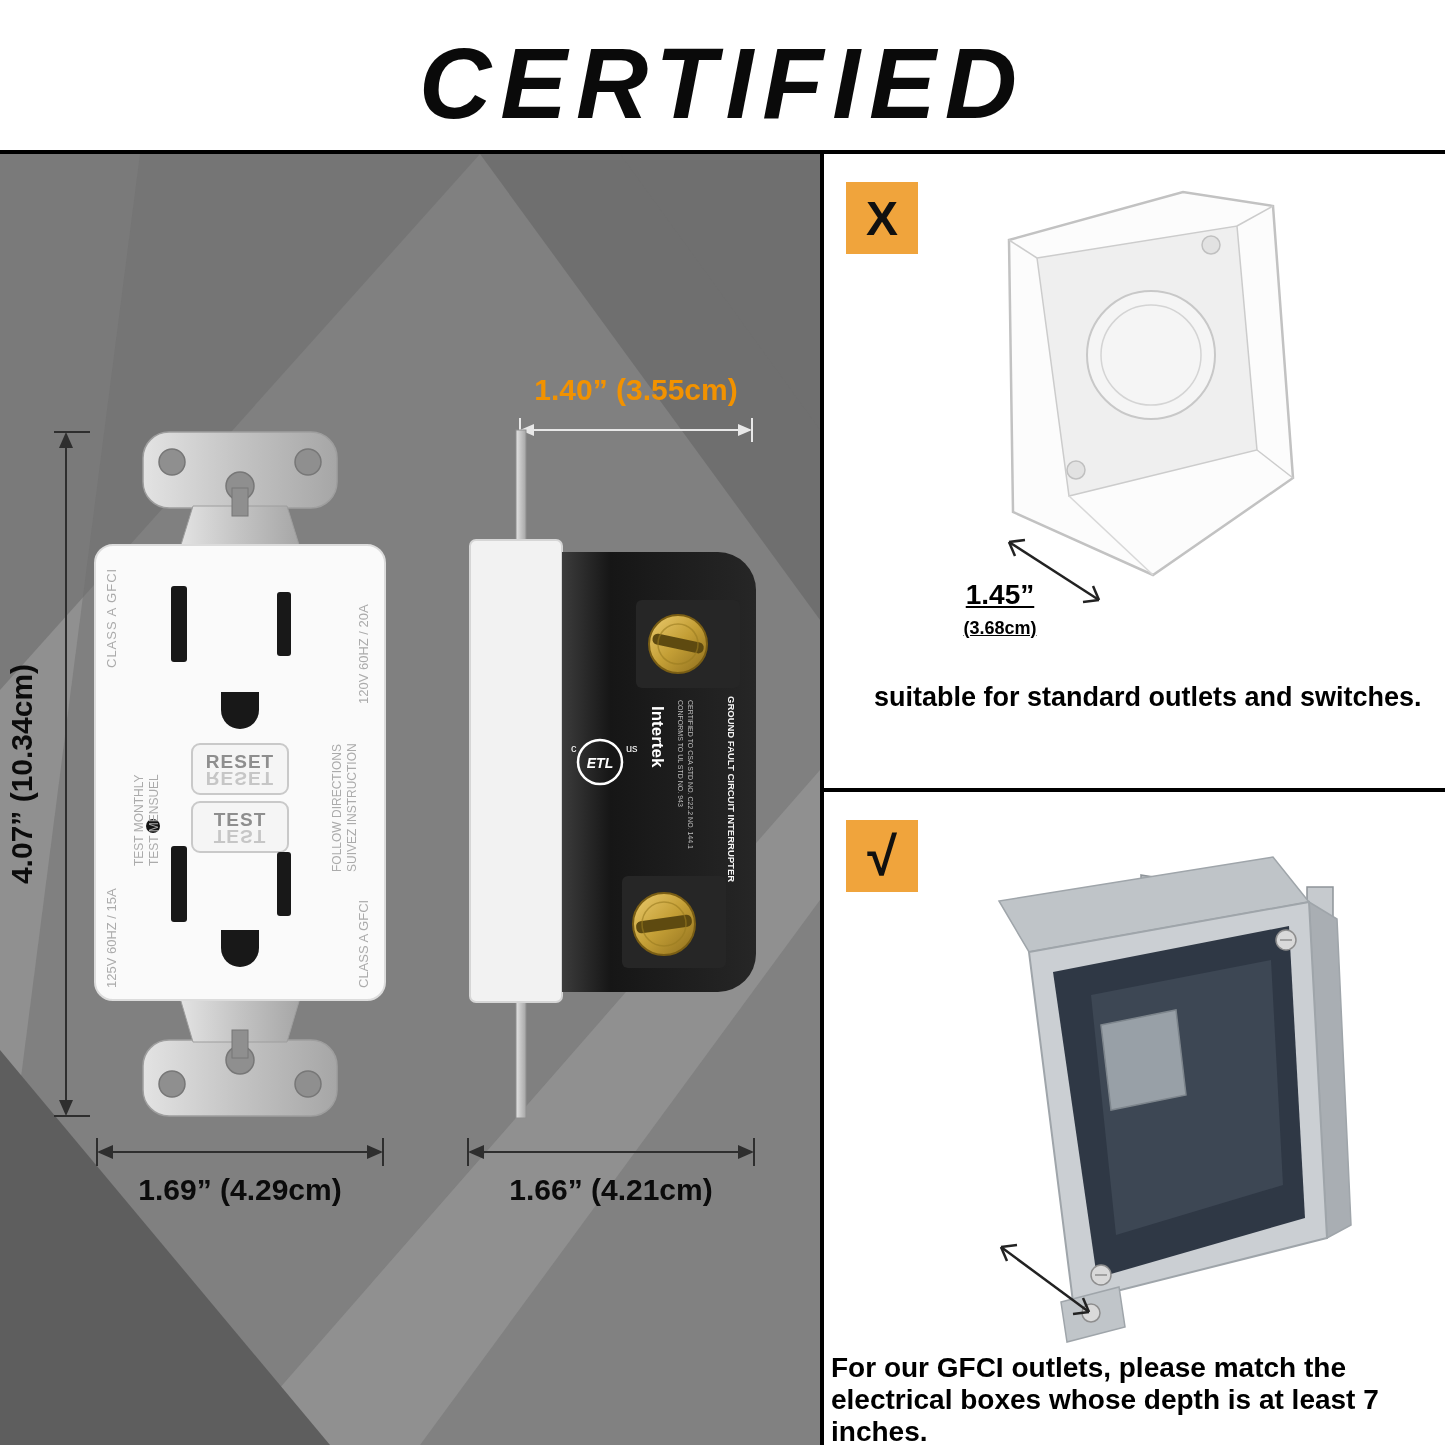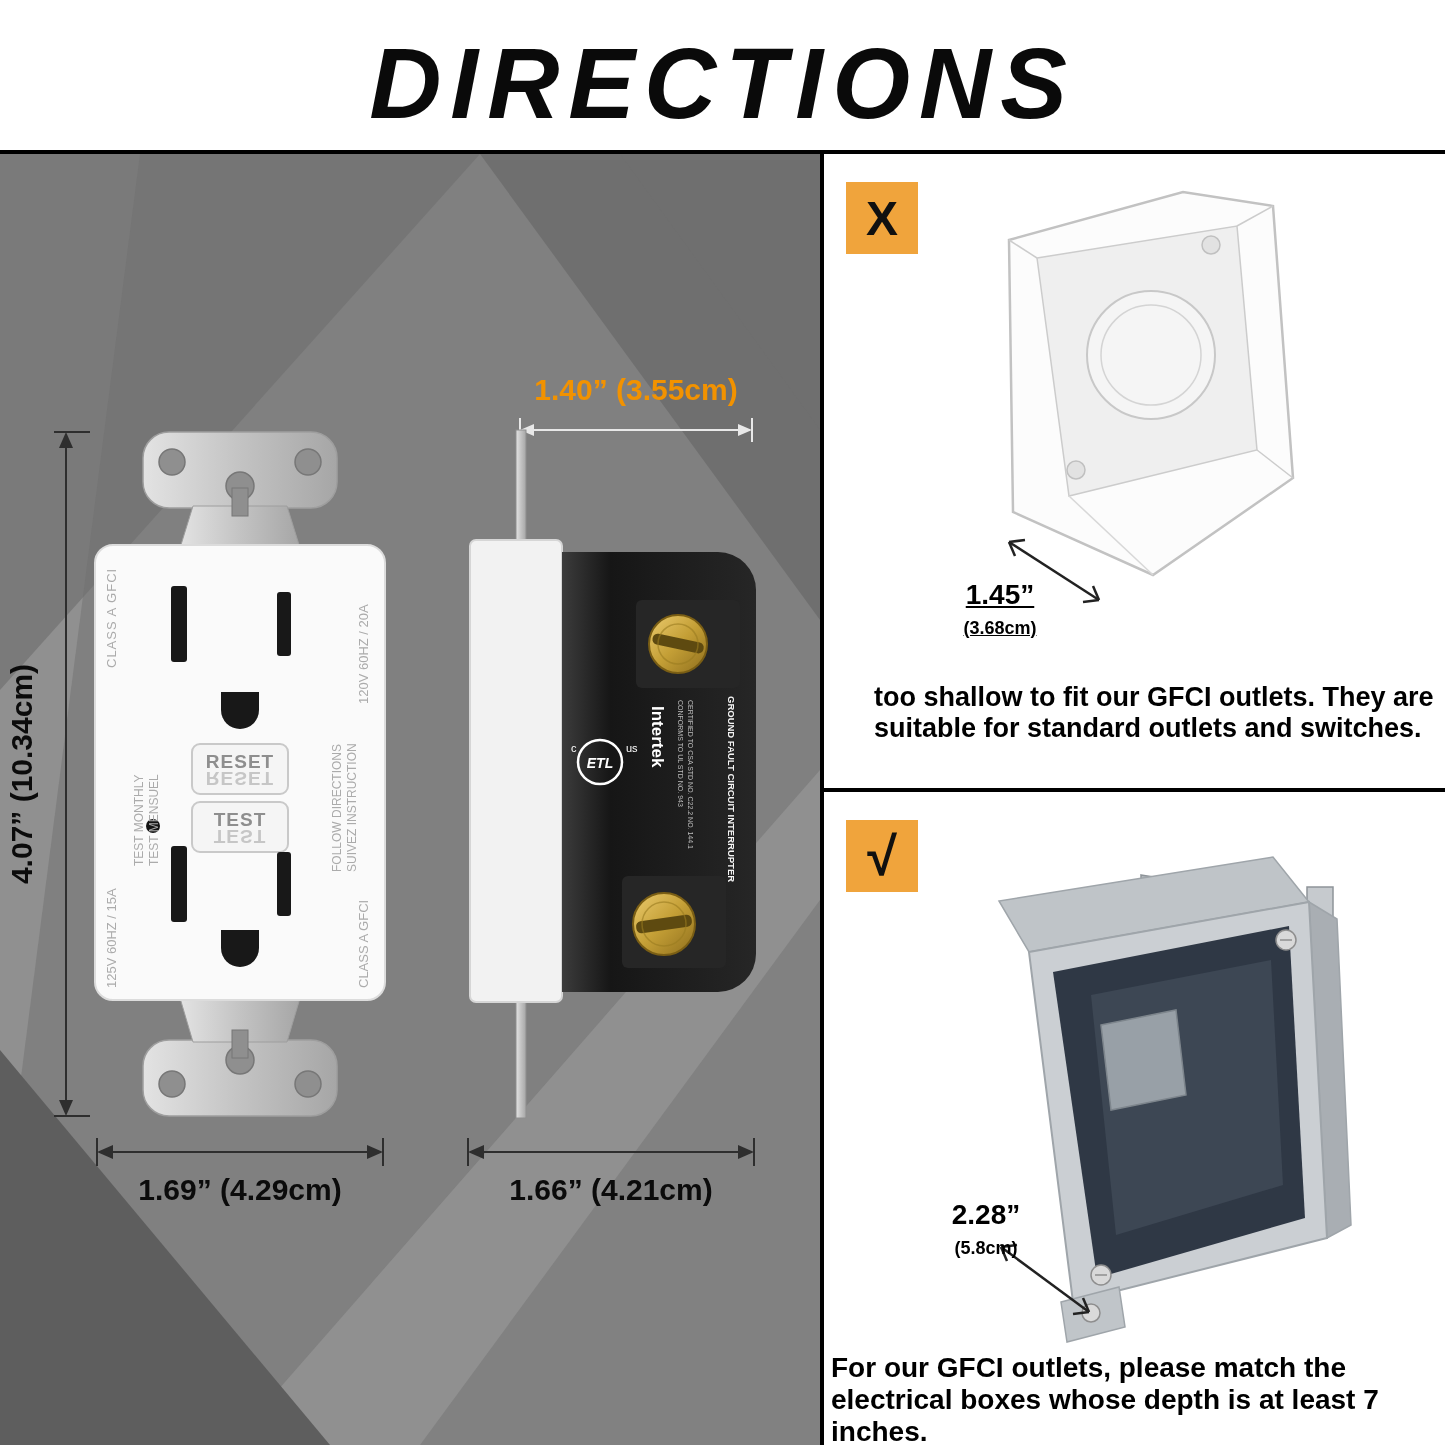--- a/index.html
+++ b/index.html
@@ -41,21 +41,21 @@
 
   .caption { position:absolute; color:#000; font-weight:700; font-size:27px; line-height:31px; }
   .caption-top { left:50px; top:528px; }
   .caption-bottom { left:7px; top:548px; font-size:28px; line-height:32px;margin-top:12px; }
 </style>
 </head>
 <body>
 
 <div class="canvas">
 
-  <h1 class="title">DIRECTIONS</h1>
+  <h1 class="title">CERTIFIED</h1>
 
   <div class="divider divider-top"></div>
   <div class="divider divider-vert"></div>
   <div class="divider divider-mid"></div>
 
   <svg class="left-panel" viewBox="0 154 820 1291">
     <defs>
       <linearGradient id="metal" x1="0" y1="0" x2="1" y2="0">
         <stop offset="0" stop-color="#E3E3E3"></stop>
           <stop offset="0.5" stop-color="#C3C3C3"></stop>
@@ -236,21 +236,20 @@
         <line x1="158" y1="440" x2="152" y2="426"></line>
       </g>
     </svg>
 
     <div class="dim-label dim-shallow">
       <div class="dim-in">1.45”</div>
       <div class="dim-cm">(3.68cm)</div>
     </div>
 
     <div class="caption caption-top">
-      <div>too shallow to fit our GFCI outlets. They are</div>
       <div>suitable for standard outlets and switches.</div>
     </div>
   </section>
 
   <section class="sect sect-bottom">
     <div class="mark mark-check">
       <span>√</span>
     </div>
 
     <svg class="art art-deep" viewBox="0 0 430 515">
@@ -283,24 +282,20 @@
 
       <g stroke="#222" stroke-width="2.5">
         <line x1="60" y1="412" x2="148" y2="477"></line>
         <line x1="60" y1="412" x2="76" y2="410"></line>
         <line x1="60" y1="412" x2="66" y2="426"></line>
         <line x1="148" y1="477" x2="132" y2="479"></line>
         <line x1="148" y1="477" x2="142" y2="463"></line>
       </g>
     </svg>
 
-    <div class="dim-label dim-deep">
-      <div class="dim-in">2.28”</div>
-      <div class="dim-cm">(5.8cm)</div>
-    </div>
 
     <div class="caption caption-bottom">
       <div>For our GFCI outlets, please match the</div>
       <div>electrical boxes whose depth is at least 7 inches.</div>
     </div>
   </section>
 
 </div>
 
 </body></html>

